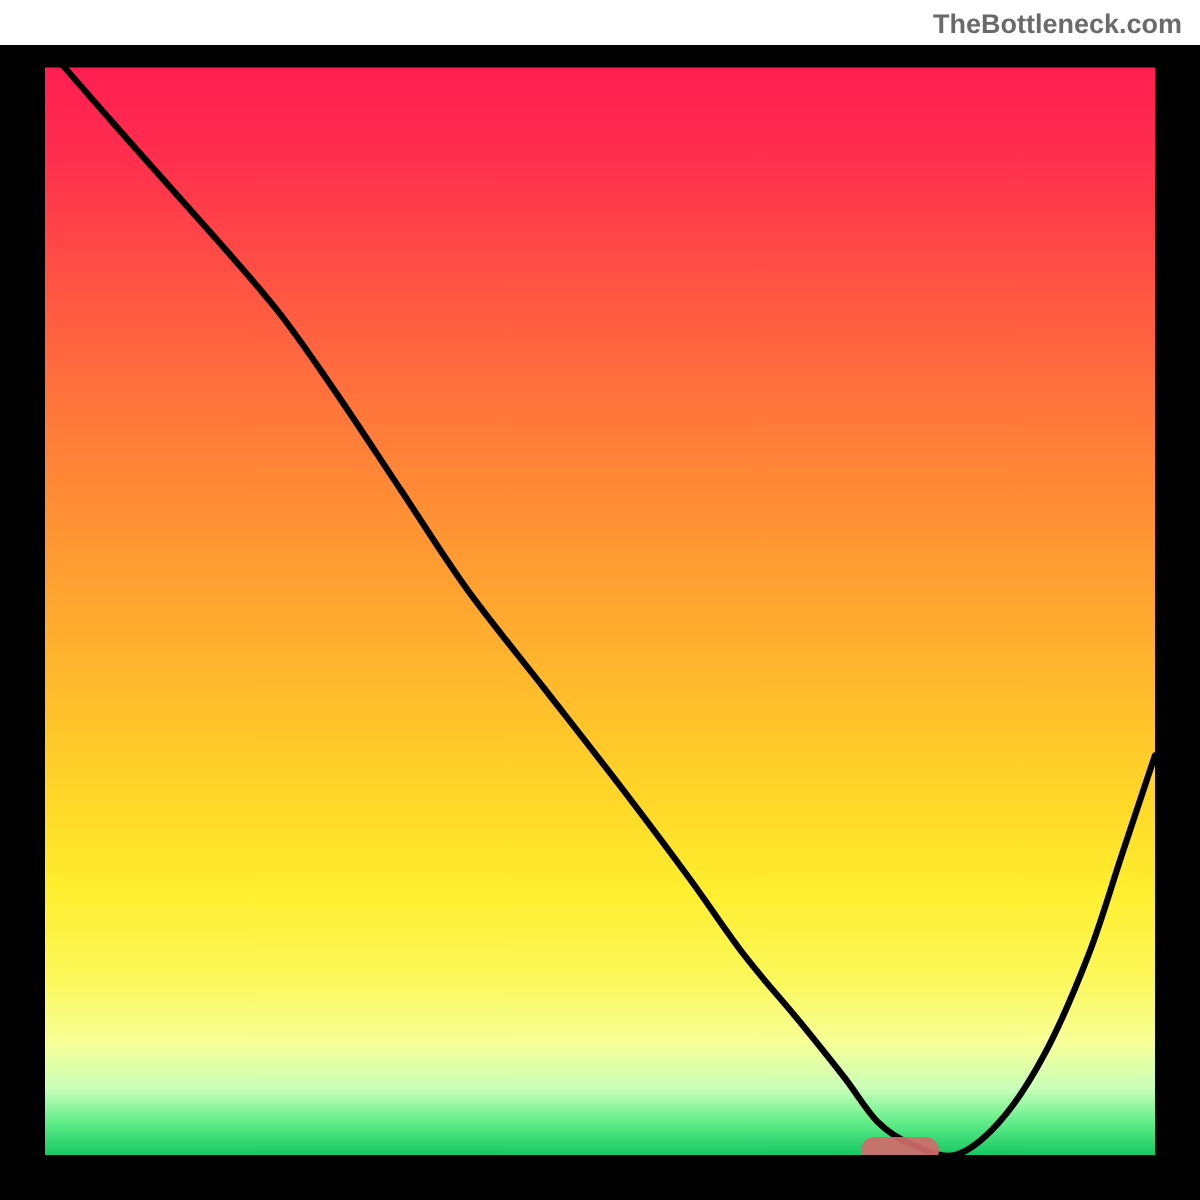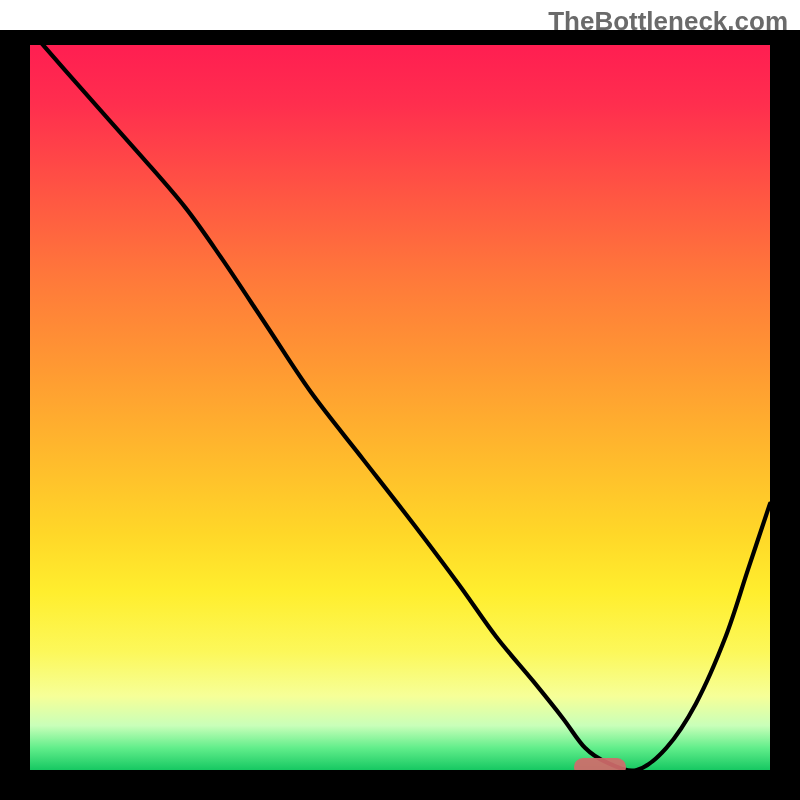--- a/index.html
+++ b/index.html
@@ -8,21 +8,21 @@
     background: #ffffff;
     width: 800px;
     height: 800px;
     position: relative;
     font-family: Arial, Helvetica, sans-serif;
   }
   .watermark {
     position: absolute;
     top: 6px;
     right: 12px;
-    font-size: 26px;
+    font-size: 18px;
     font-weight: 600;
     color: #6a6a6a;
     z-index: 3;
   }
   .frame {
     position: absolute;
     left: 0;
     top: 30px;
     width: 800px;
     height: 770px;

